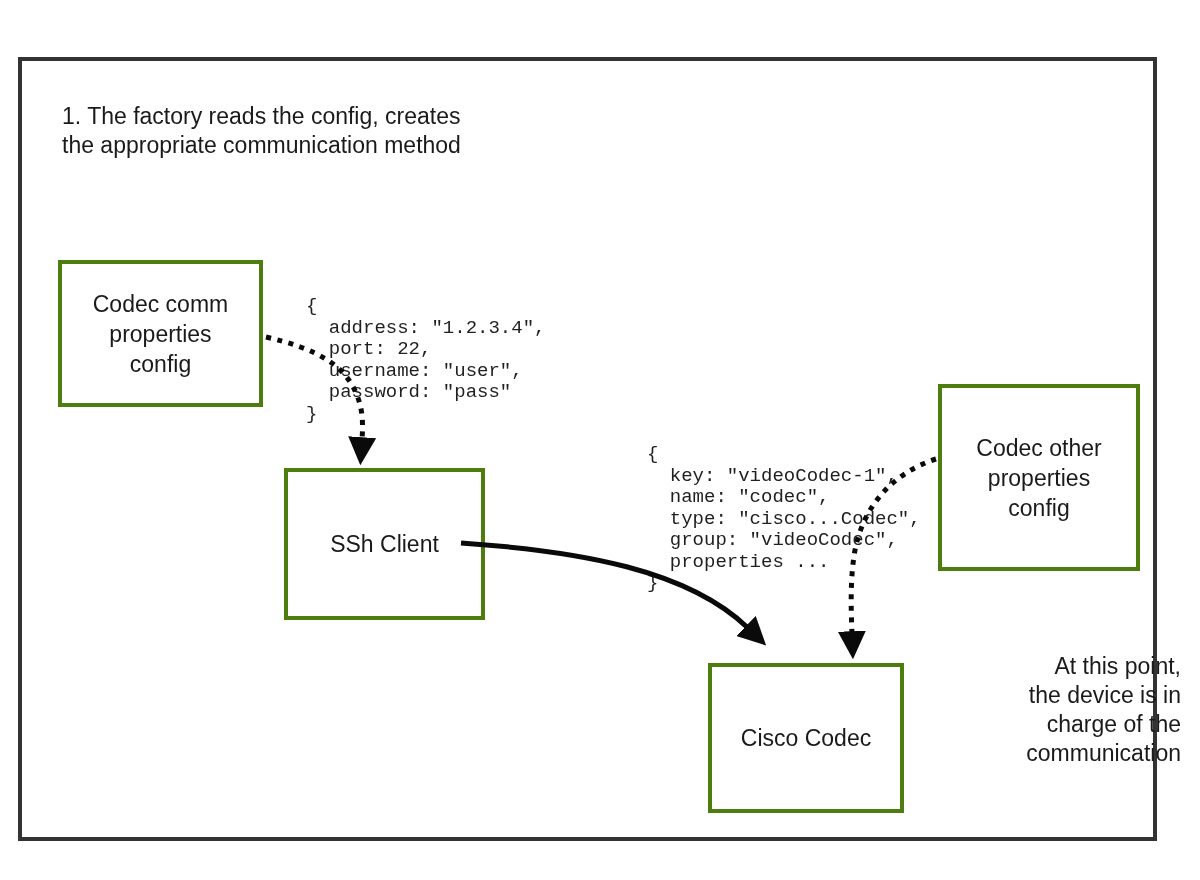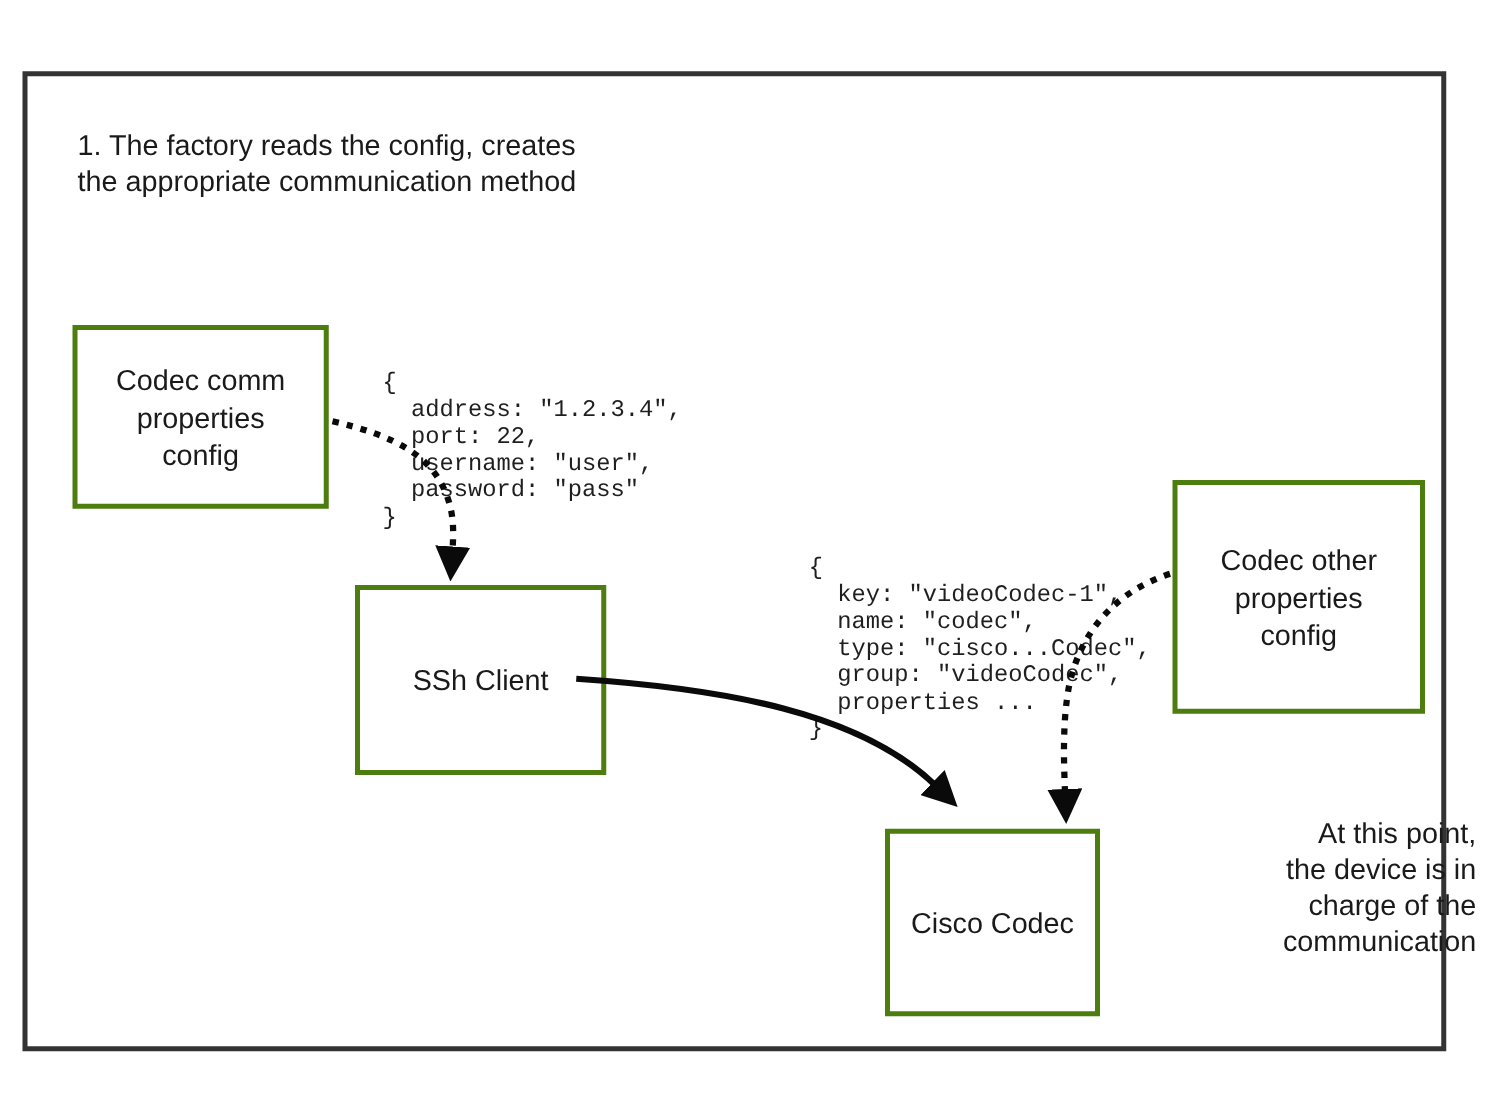--- a/index.html
+++ b/index.html
@@ -45,21 +45,21 @@
     justify-content: center;
     text-align: center;
     font-size: 23px;
     line-height: 30px;
     white-space: pre-line;
     color: #1a1a1a;
   }
   .box-codec-comm  { left: 58px;  top: 260px; width: 205px; height: 147px; }
   .box-ssh         { left: 259px; top: 468px; width: 201px; height: 152px; margin-left: 25px; }
   .box-codec-other { left: 938px; top: 384px; width: 202px; height: 187px; }
-  .box-cisco       { left: 708px; top: 663px; width: 172px; height: 150px; }
+  .box-cisco       { left: 708px; top: 663px; width: 196px; height: 150px; }
   .code {
     position: absolute;
     margin: 0;
     font-family: "Liberation Mono", monospace;
     font-size: 19px;
     line-height: 21.5px;
     white-space: pre;
     color: #1f1f1f;
   }
   .code-comm  { left: 306px; top: 296px; }

